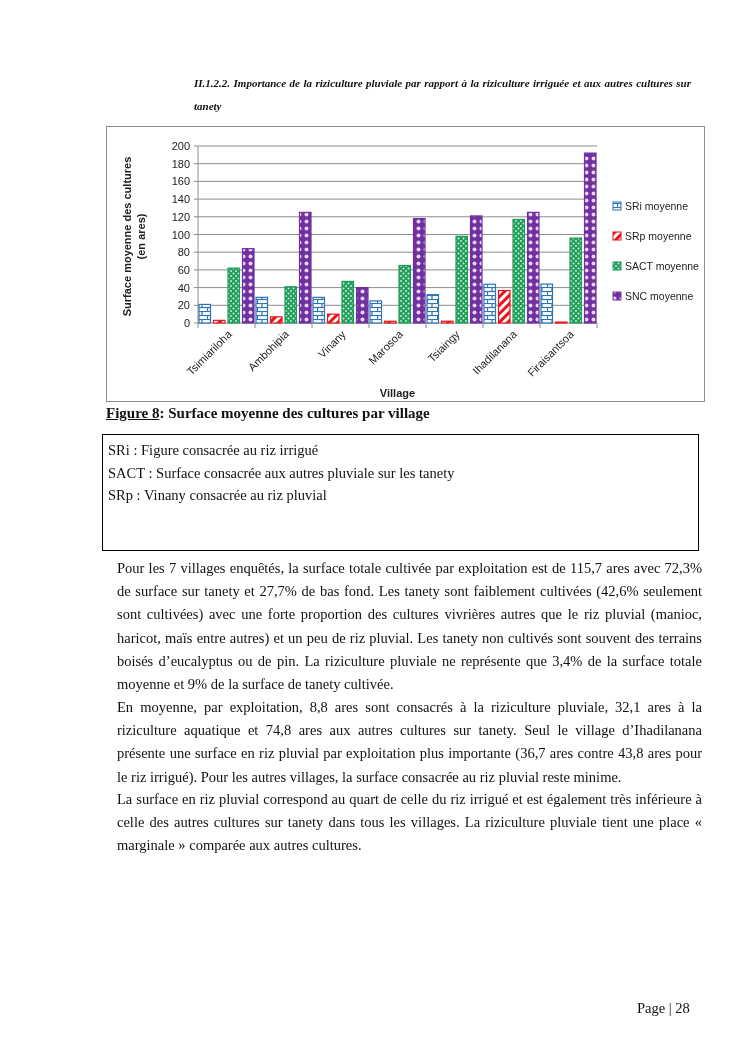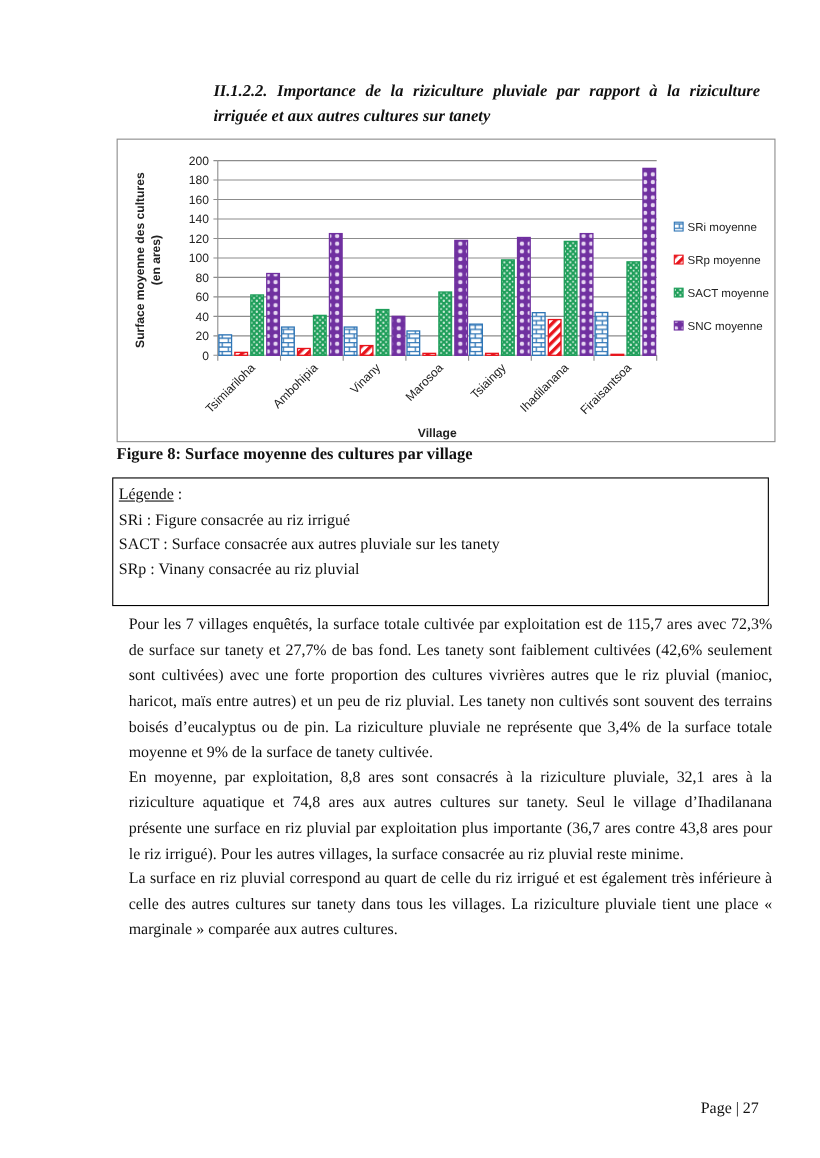--- a/index.html
+++ b/index.html
@@ -1,21 +1,21 @@
 <!DOCTYPE html>
 <html><head>
 <meta charset="utf-8">
 <style>
   html, body { margin: 0; padding: 0; background: #ffffff; }
   body { width: 745px; height: 1053px; position: relative; overflow: hidden; font-family: "Liberation Serif", serif; color: #111; }
-  .section-title { position: absolute; left: 194px; top: 72px; width: 497px; font-size: 15px; font-weight: bold; font-style: italic; line-height: 23px; text-align: justify; text-align-last: left; }
+  .section-title { position: absolute; left: 194px; top: 72px; width: 497px; font-size: 11px; font-weight: bold; font-style: italic; line-height: 23px; text-align: justify; text-align-last: left; }
   .chart-frame { position: absolute; left: 106px; top: 126px; width: 599px; height: 276px; border: 1px solid #8c8c8c; background: #fff; box-sizing: border-box; }
   .chart-frame svg { position: absolute; left: 0; top: 0; }
   .fig-caption { position: absolute; left: 106px; top: 405px; font-size: 15px; font-weight: bold; }
-  .fig-caption .u { }
+  .fig-caption .u { text-decoration: underline; }
   .legend-box { position: absolute; left: 102px; top: 434px; width: 597px; height: 117px; border: 1px solid #000; box-sizing: border-box; padding: 4px 0 0 5px; font-size: 14.5px; line-height: 22.6px; }
   .legend-box .u { text-decoration: underline; }
   .para { position: absolute; left: 106px; width: 585px; font-size: 14.5px; line-height: 23.2px; text-align: justify; margin-left: 11px; }
   .p1 { top: 557px; }
   .p2 { top: 696px; }
   .p3 { top: 788px; }
   .page-num { position: absolute; left: 637px; top: 1000px; font-size: 14.5px; }
   .svg-text { font-family: "Liberation Sans", sans-serif; }
 </style>
 </head>
@@ -143,23 +143,22 @@
         <text x="518" y="143" font-size="10.5" fill="#222" class="svg-text">SACT moyenne</text>
         <rect x="506" y="165" width="8" height="8" fill="url(#pat-circles)" stroke="#7030a0" stroke-width="1"></rect>
         <text x="518" y="173" font-size="10.5" fill="#222" class="svg-text">SNC moyenne</text>
       </g>
   </svg>
 </div>
 
 <div class="fig-caption"><span class="u">Figure 8</span><span>: Surface moyenne des cultures par village</span></div>
 
 <div class="legend-box">
-  <div><span class="u">Légende</span><span> :</span></div>
   <div>SRi : Figure consacrée au riz irrigué</div>
   <div>SACT : Surface consacrée aux autres pluviale sur les tanety</div>
   <div>SRp : Vinany consacrée au riz pluvial</div>
 </div>
 
 <div class="para p1">Pour les 7 villages enquêtés, la surface totale cultivée par exploitation est de 115,7 ares avec 72,3% de surface sur tanety et 27,7% de bas fond. Les tanety sont faiblement cultivées (42,6% seulement sont cultivées) avec une forte proportion des cultures vivrières autres que le riz pluvial (manioc, haricot, maïs entre autres) et un peu de riz pluvial. Les tanety non cultivés sont souvent des terrains boisés d’eucalyptus ou de pin. La riziculture pluviale ne représente que 3,4% de la surface totale moyenne et 9% de la surface de tanety cultivée.</div>
 <div class="para p2">En moyenne, par exploitation, 8,8 ares sont consacrés à la riziculture pluviale, 32,1 ares à la riziculture aquatique et 74,8 ares aux autres cultures sur tanety. Seul le village d’Ihadilanana présente une surface en riz pluvial par exploitation plus importante (36,7 ares contre 43,8 ares pour le riz irrigué). Pour les autres villages, la surface consacrée au riz pluvial reste minime.</div>
 <div class="para p3">La surface en riz pluvial correspond au quart de celle du riz irrigué et est également très inférieure à celle des autres cultures sur tanety dans tous les villages. La riziculture pluviale tient une place « marginale » comparée aux autres cultures.</div>
 
-<div class="page-num">Page | 27</div>
+<div class="page-num">Page | 28</div>
 
 </body></html>

